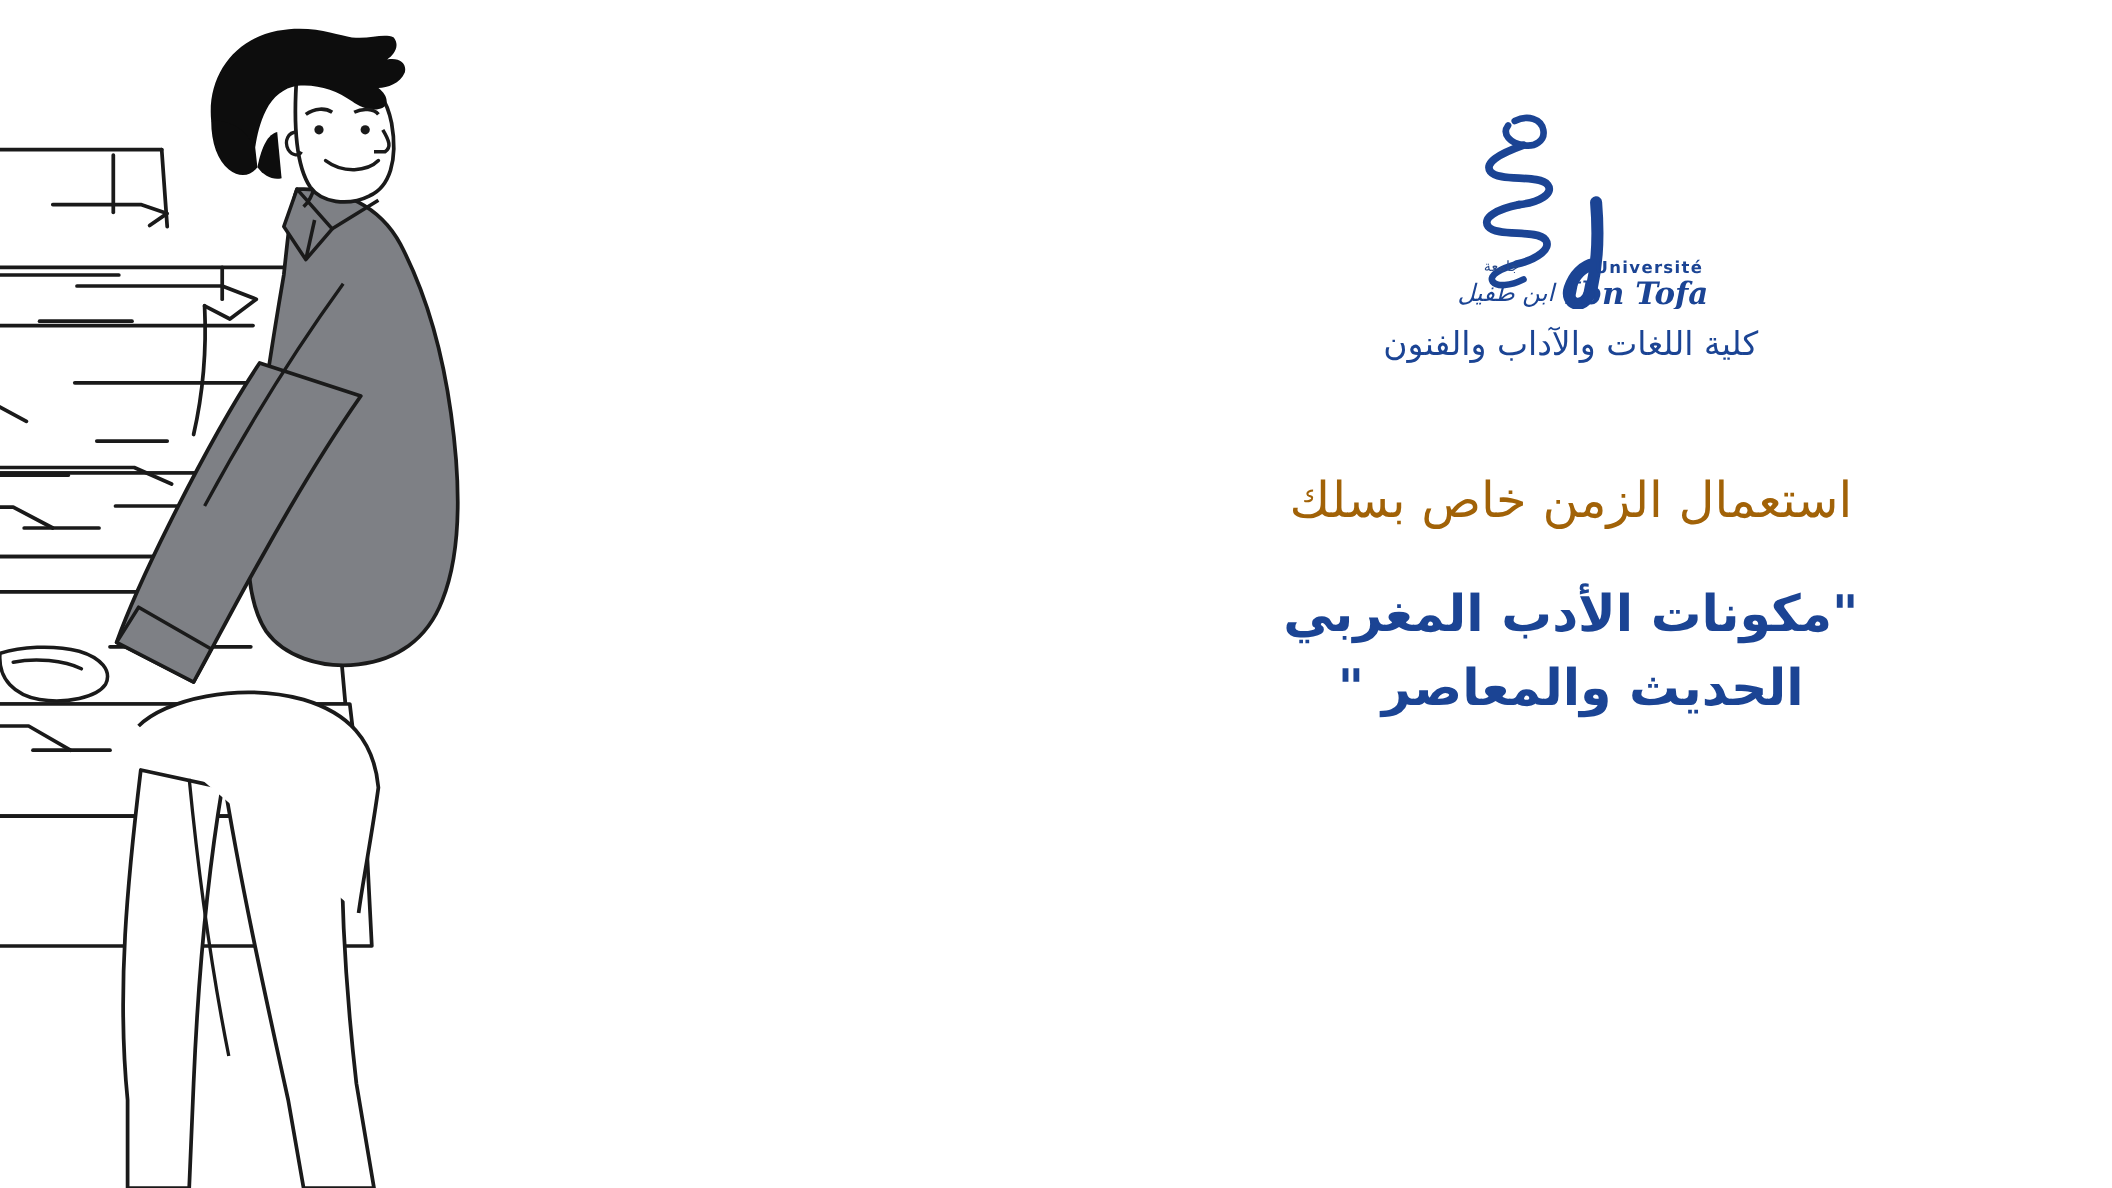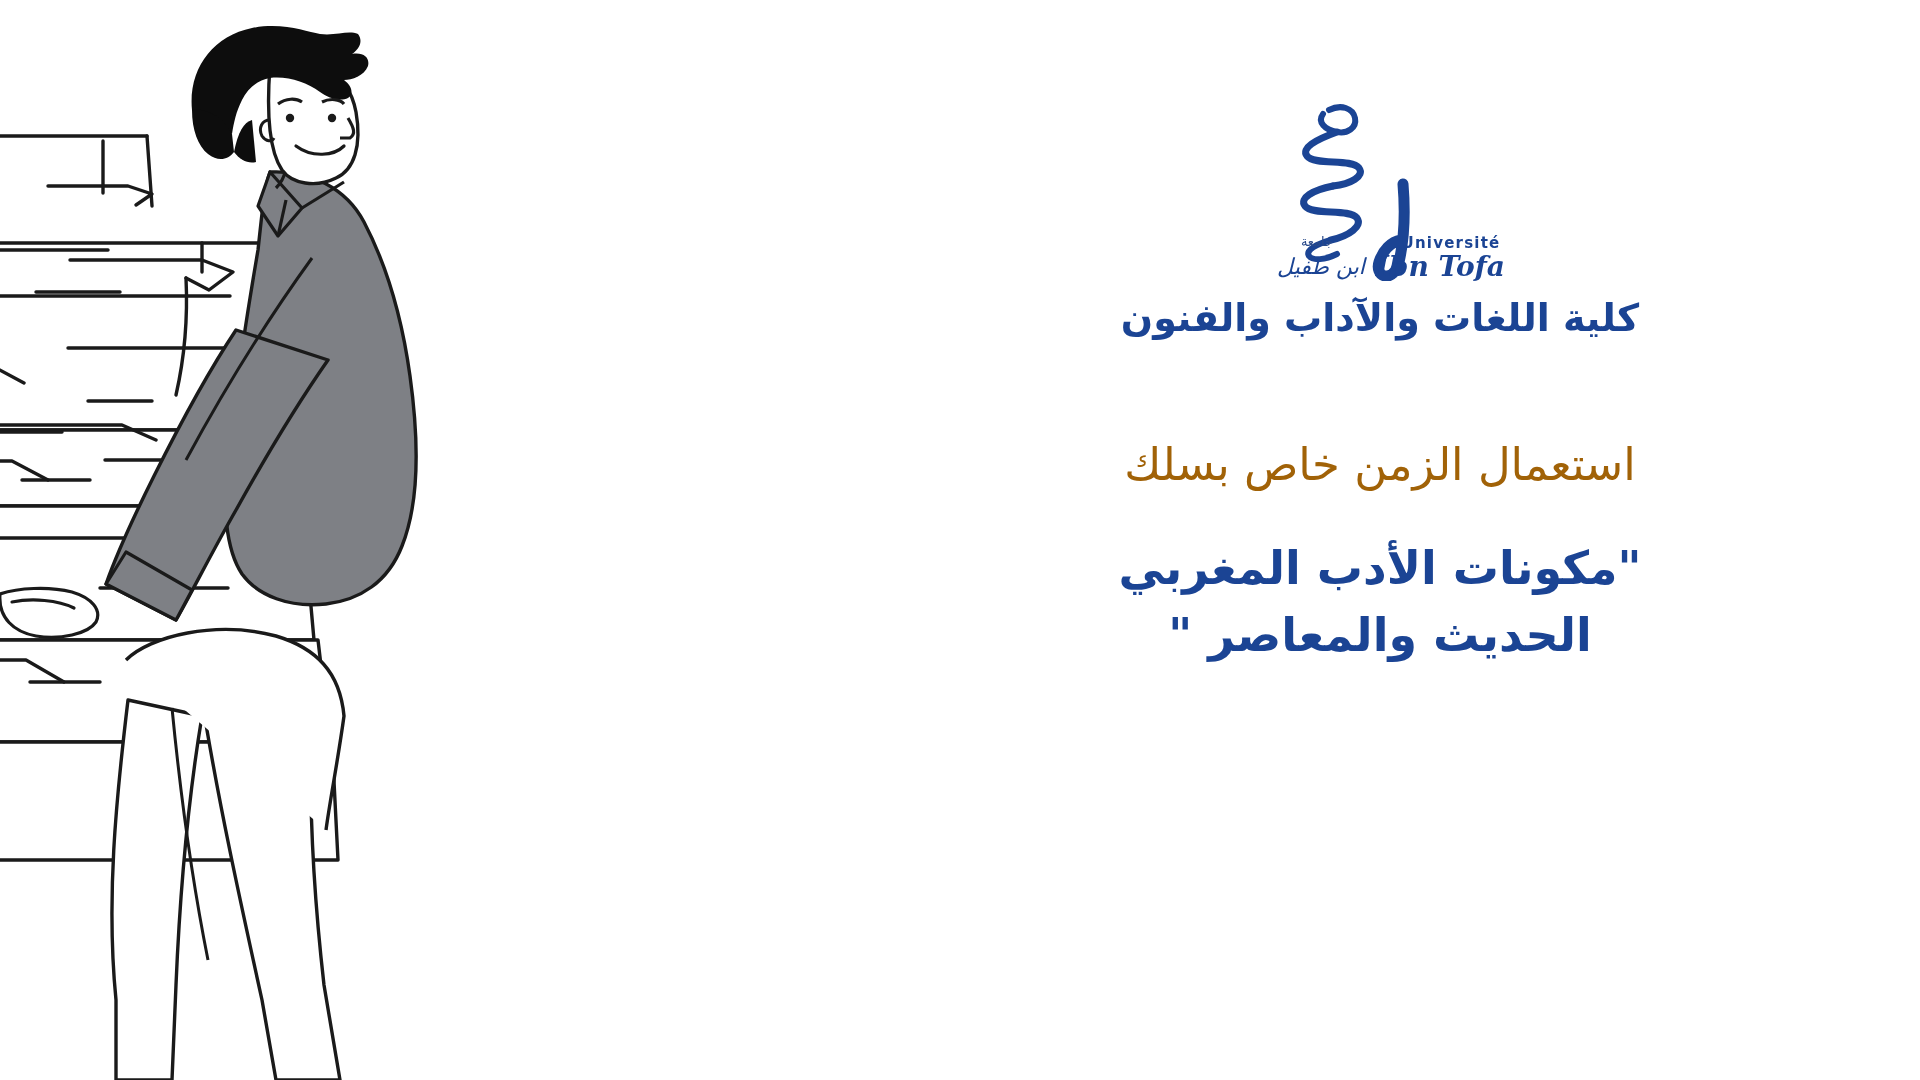--- a/index.html
+++ b/index.html
@@ -30,21 +30,21 @@
     left: -60px;
     top: 0;
     width: 560px;
     height: 1080px;
   }
   .illustration svg { display: block; width: 100%; height: 100%; }
 
   
   .content {
     position: absolute;
-    left: 900px;
+    left: 948px;
     top: 0;
     width: 960px;
     height: 883px;
     display: flex;
     flex-direction: column;
     align-items: center;
     text-align: center;
   }
 
   
@@ -57,22 +57,22 @@
   }
   .logo-mark {
     width: 250px;
     height: 185px;
     position: relative;
   }
   .logo-mark svg { display:block; width:100%; height:100%; }
 
   .faculty-name {
     margin-top: 14px;
-    font-size: 38px;
-    font-weight: 700;
+    font-size: 30px;
+    font-weight: 400;
     color: #1b4494;
     letter-spacing: 0px;
     line-height: 1.25;
     direction: rtl;
     white-space: nowrap;
   }
 
   
   .heading-main {
     margin-top: 92px;

